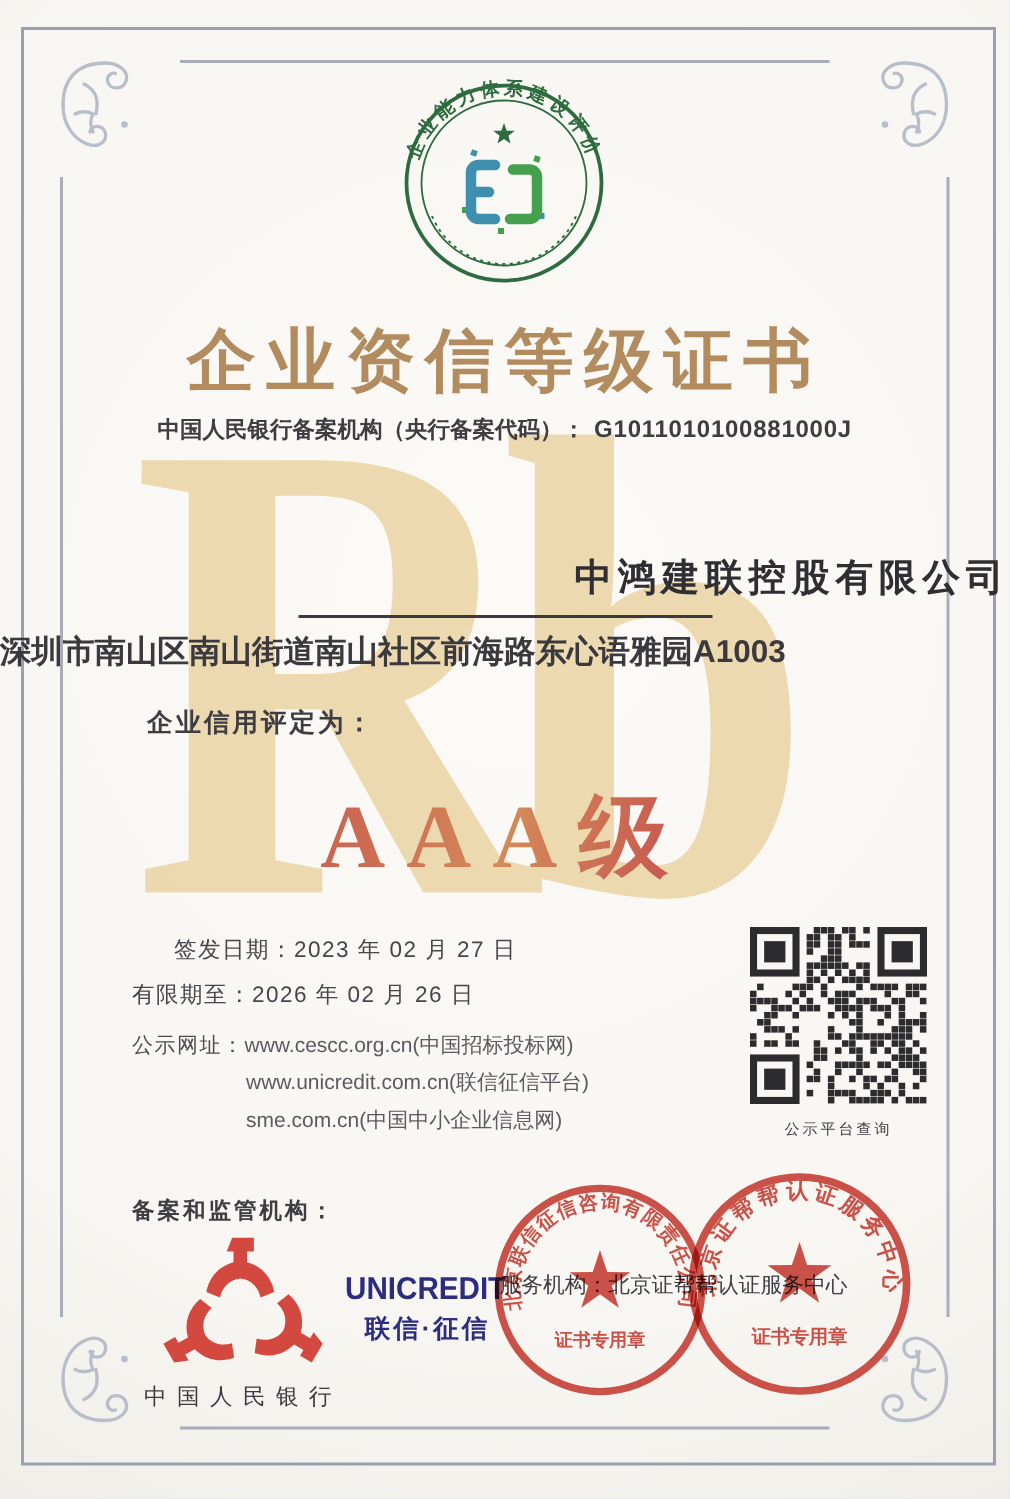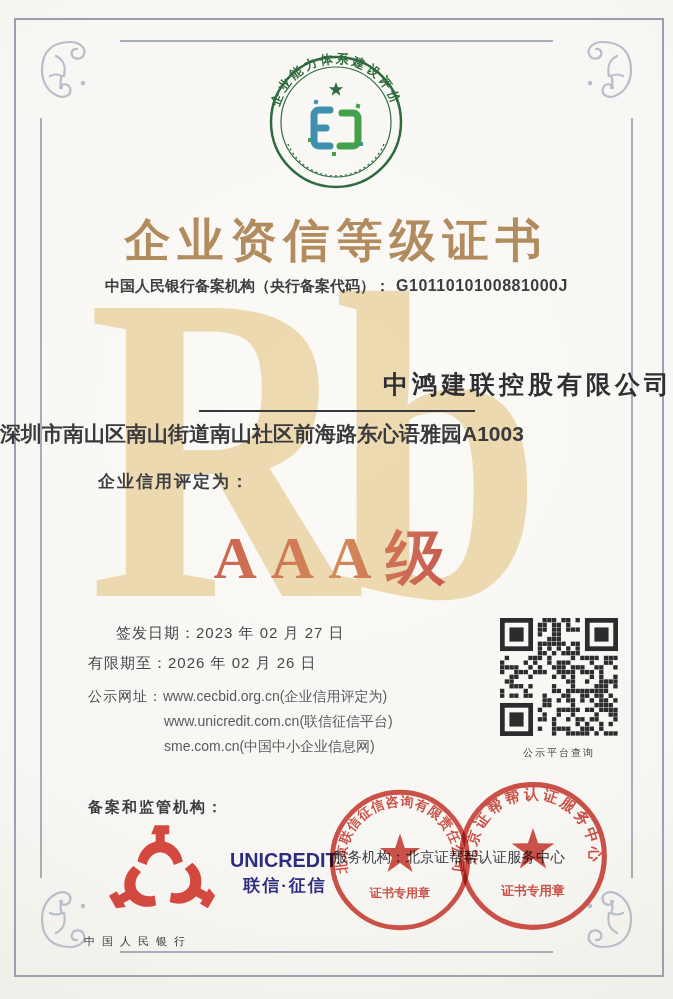--- a/index.html
+++ b/index.html
@@ -60,22 +60,22 @@
   .dl-1{top:624px;margin-left:28px;} .dl-2{top:654px;}
   .urls{position:absolute;left:88px;top:684px;font-size:14px;color:#5a5a60;line-height:25px;}
   .urls .lbl{letter-spacing:1px;color:#4c4c52;}
   .urls .cont{margin-left:76px;}
   .qr-wrap{position:absolute;left:500px;top:618px;width:118px;height:118px;}
   .qr-caption{position:absolute;left:494px;top:746px;width:130px;text-align:center;
     font-size:10px;color:#3f3f45;letter-spacing:2px;}
   .regulator-label{position:absolute;left:88px;top:798px;font-size:15px;
     font-weight:bold;color:var(--ink_dark);letter-spacing:2px;}
   .pboc-logo{position:absolute;left:92px;top:818px;width:140px;height:104px;}
-  .pboc-name{position:absolute;left:84px;top:922px;width:156px;text-align:left;
-    font-family:"Liberation Serif",serif;font-size:11px;letter-spacing:7px;color:#3a3a40;margin-top:12px;}
+  .pboc-name{position:absolute;left:84px;top:922px;width:156px;text-align:center;
+    font-family:"Liberation Serif",serif;font-size:15px;letter-spacing:7px;color:#3a3a40;}
   .unicredit-en{position:absolute;left:230px;top:848px;width:112px;text-align:center;
     font-size:21px;font-weight:bold;color:var(--unicredit_navy);transform:scaleX(.94);
     transform-origin:left;}
   .unicredit-cn{position:absolute;left:230px;top:874px;width:110px;text-align:center;
     font-size:17px;font-weight:bold;color:var(--unicredit_navy);letter-spacing:2px;}
   .org-lines{position:absolute;left:333px;top:842px;font-size:14.5px;color:#3e3e44;
     line-height:30px;z-index:3;}
   .seal{position:absolute;mix-blend-mode:multiply;opacity:.88;z-index:4;}
   .seal-left{left:325px;top:785px;width:150px;height:150px;}
   .seal-right{left:454px;top:777px;width:158px;height:158px;}
@@ -155,21 +155,21 @@
 
     <div class="date-line dl-1">
       <span>签发日期：</span><span>2023 年 02 月 27 日</span>
     </div>
     <div class="date-line dl-2">
       <span>有限期至：</span><span>2026 年 02 月 26 日</span>
     </div>
 
     <div class="urls">
       <div>
-        <span class="lbl">公示网址：</span><span>www.cecbid.org.cn(企业信用评定为)</span>
+        <span class="lbl">公示网址：</span><span>www.cescc.org.cn(中国招标投标网)</span>
       </div>
       <div class="cont">www.unicredit.com.cn(联信征信平台)</div>
       <div class="cont">sme.com.cn(中国中小企业信息网)</div>
     </div>
 
     <div class="qr-wrap"><svg width="118" height="118" viewBox="0 0 118 118">
           <rect x="2.36" y="2.36" width="28.32" height="28.32" fill="none" stroke="#2c2c2e" stroke-width="4.72"></rect>
           <rect x="9.44" y="9.44" width="14.16" height="14.16" fill="#2c2c2e"></rect>
           <rect x="87.32" y="2.36" width="28.32" height="28.32" fill="none" stroke="#2c2c2e" stroke-width="4.72"></rect>
           <rect x="94.39999999999999" y="9.44" width="14.16" height="14.16" fill="#2c2c2e"></rect>

